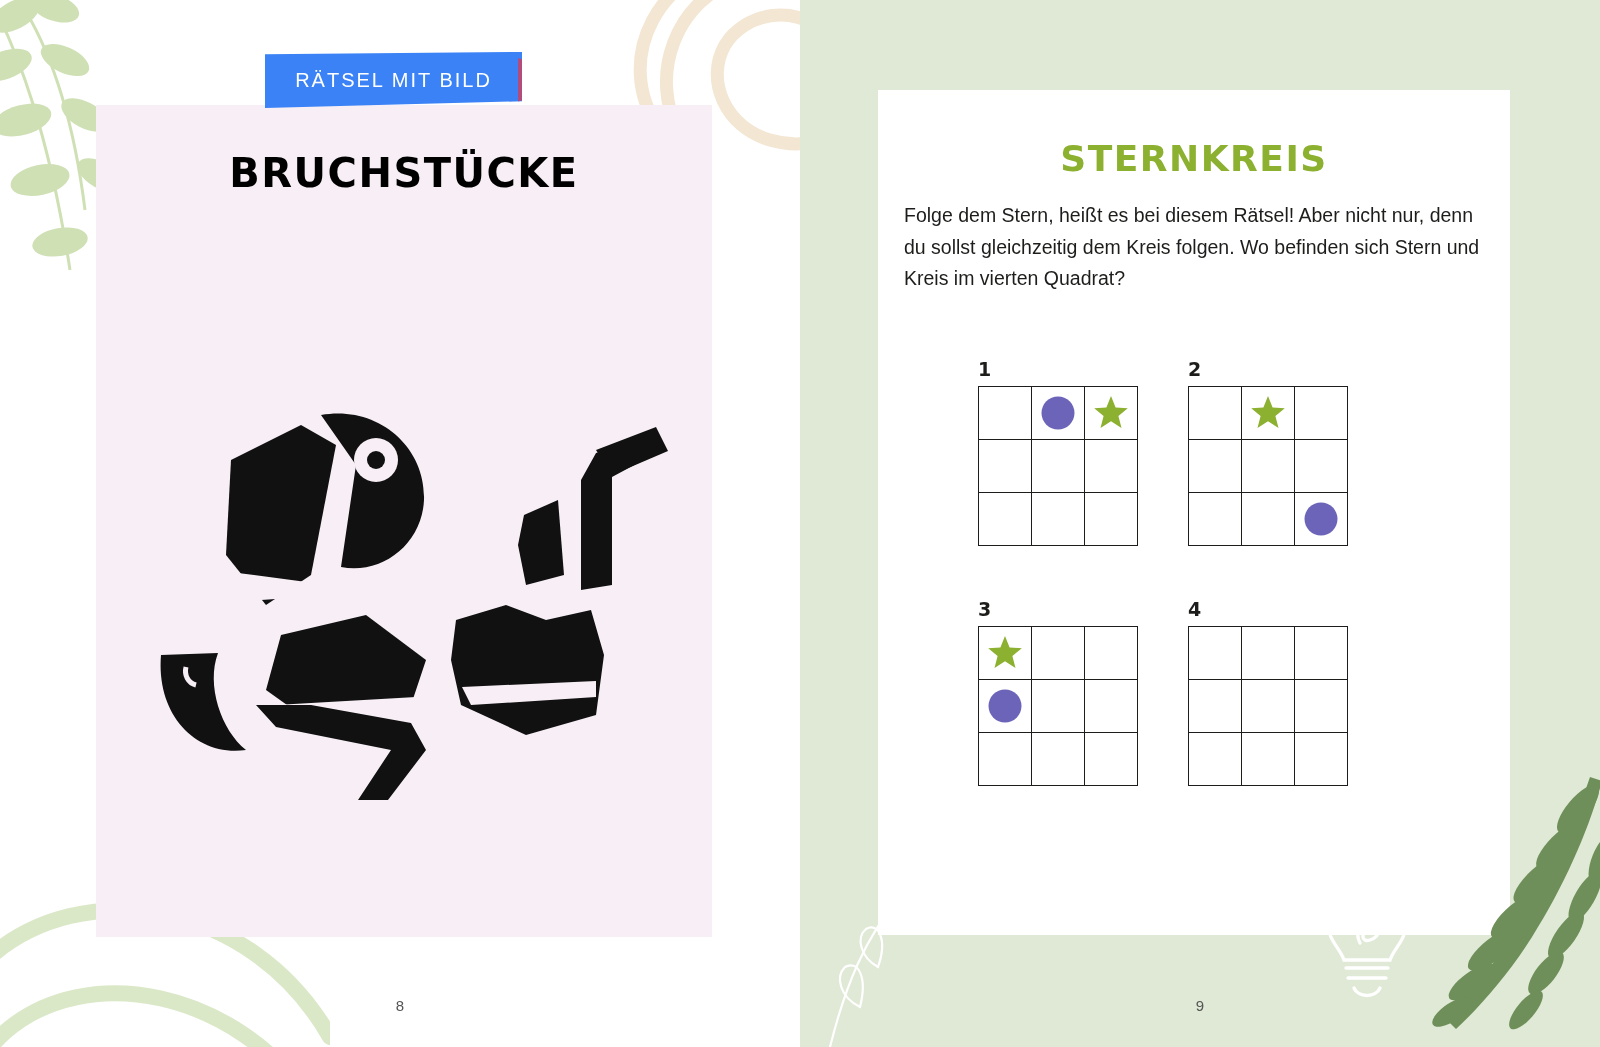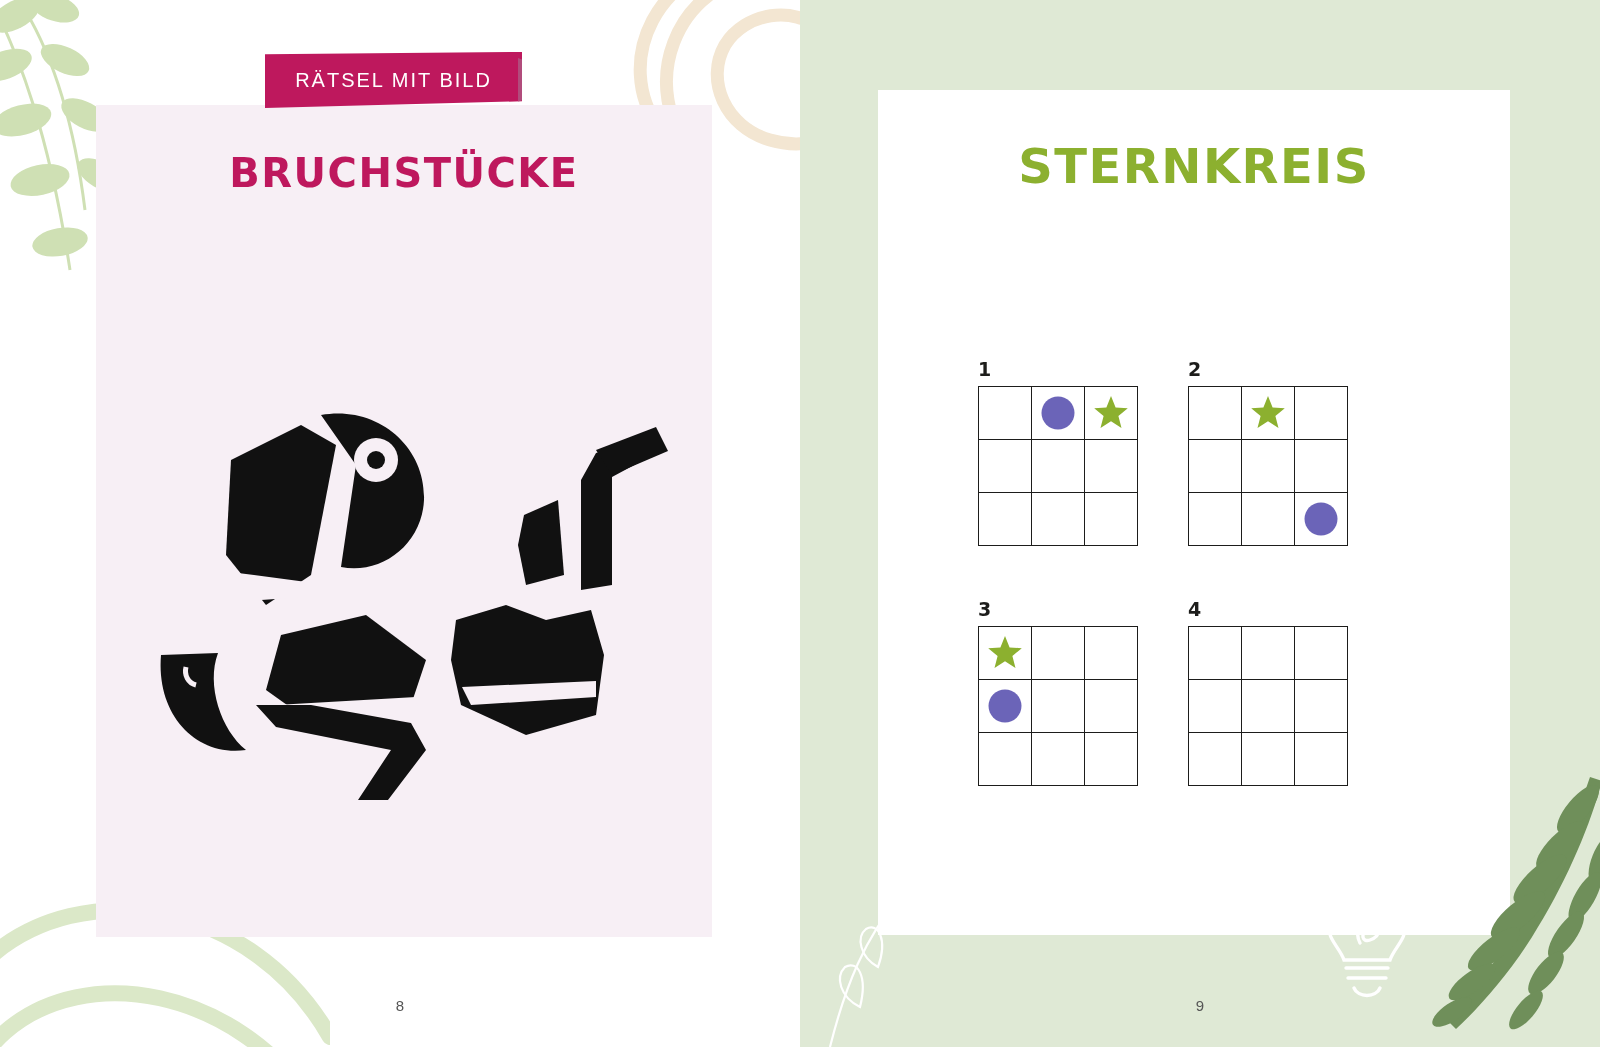--- a/index.html
+++ b/index.html
@@ -34,41 +34,41 @@
     position: absolute;
     z-index: 6;
     color: #ffffff;
     letter-spacing: 2.0px;
     font-size: 20px;
     text-align: center;
     display: flex; align-items: center; justify-content: center;
   }
   .banner-left {
     left: 265px; top: 52px; width: 257px; height: 56px;
-    background: #be185d;
+    background: #3b82f6;
     clip-path: polygon(0 4%, 100% 0, 100% 88%, 0 100%);
   }
   .banner-left::after {
     content: ""; position: absolute; right: -16px; top: 6px;
     width: 20px; height: 44px; background: #b14c7c;
     clip-path: polygon(0 0, 100% 18%, 100% 80%, 0 100%);
   }
 
   h1.title {
     font-family: "DejaVu Sans", sans-serif;
     font-weight: bold;
     letter-spacing: 1.5px;
   }
   .title-left {
     position: absolute; left: 0; top: 45px; width: 100%;
-    text-align: center; color: #be185d; font-size: 40px;
+    text-align: center; color: #000000; font-size: 40px;
   }
   .title-right {
     position: absolute; left: 0; top: 48px; width: 100%;
-    text-align: center; color: #8cb02f; font-size: 48px;
+    text-align: center; color: #8cb02f; font-size: 36px;
   }
 
   .intro {
     position: absolute;
     font-size: 19.5px;
     line-height: 1.62;
     color: #1d1d1b;
   }
   .intro-left { left: 22px; top: 108px; width: 555px; }
   .intro-right { left: 26px; top: 110px; width: 580px; }
@@ -196,20 +196,21 @@
       <span>RÄTSEL MIT BILD</span>
     </div>
 
     <div class="page-num">8</div>
   </div>
 
   <div class="page-right">
 
     <div class="card-right">
       <h1 class="title title-right">STERNKREIS</h1>
+      <p class="intro intro-right">Folge dem Stern, heißt es bei diesem Rätsel! Aber nicht nur, denn du sollst gleichzeitig dem Kreis folgen. Wo befinden sich Stern und Kreis im vierten Quadrat?</p>
 
       <div class="grids">
         <div class="grid-block" id="g0" style="left:0px; top:0px;">
           <div class="grid-label">1</div>
           <table class="grid">
               <tbody>
                 <tr>
                   <td></td>
                   <td>
                     <span class="dot"></span>

